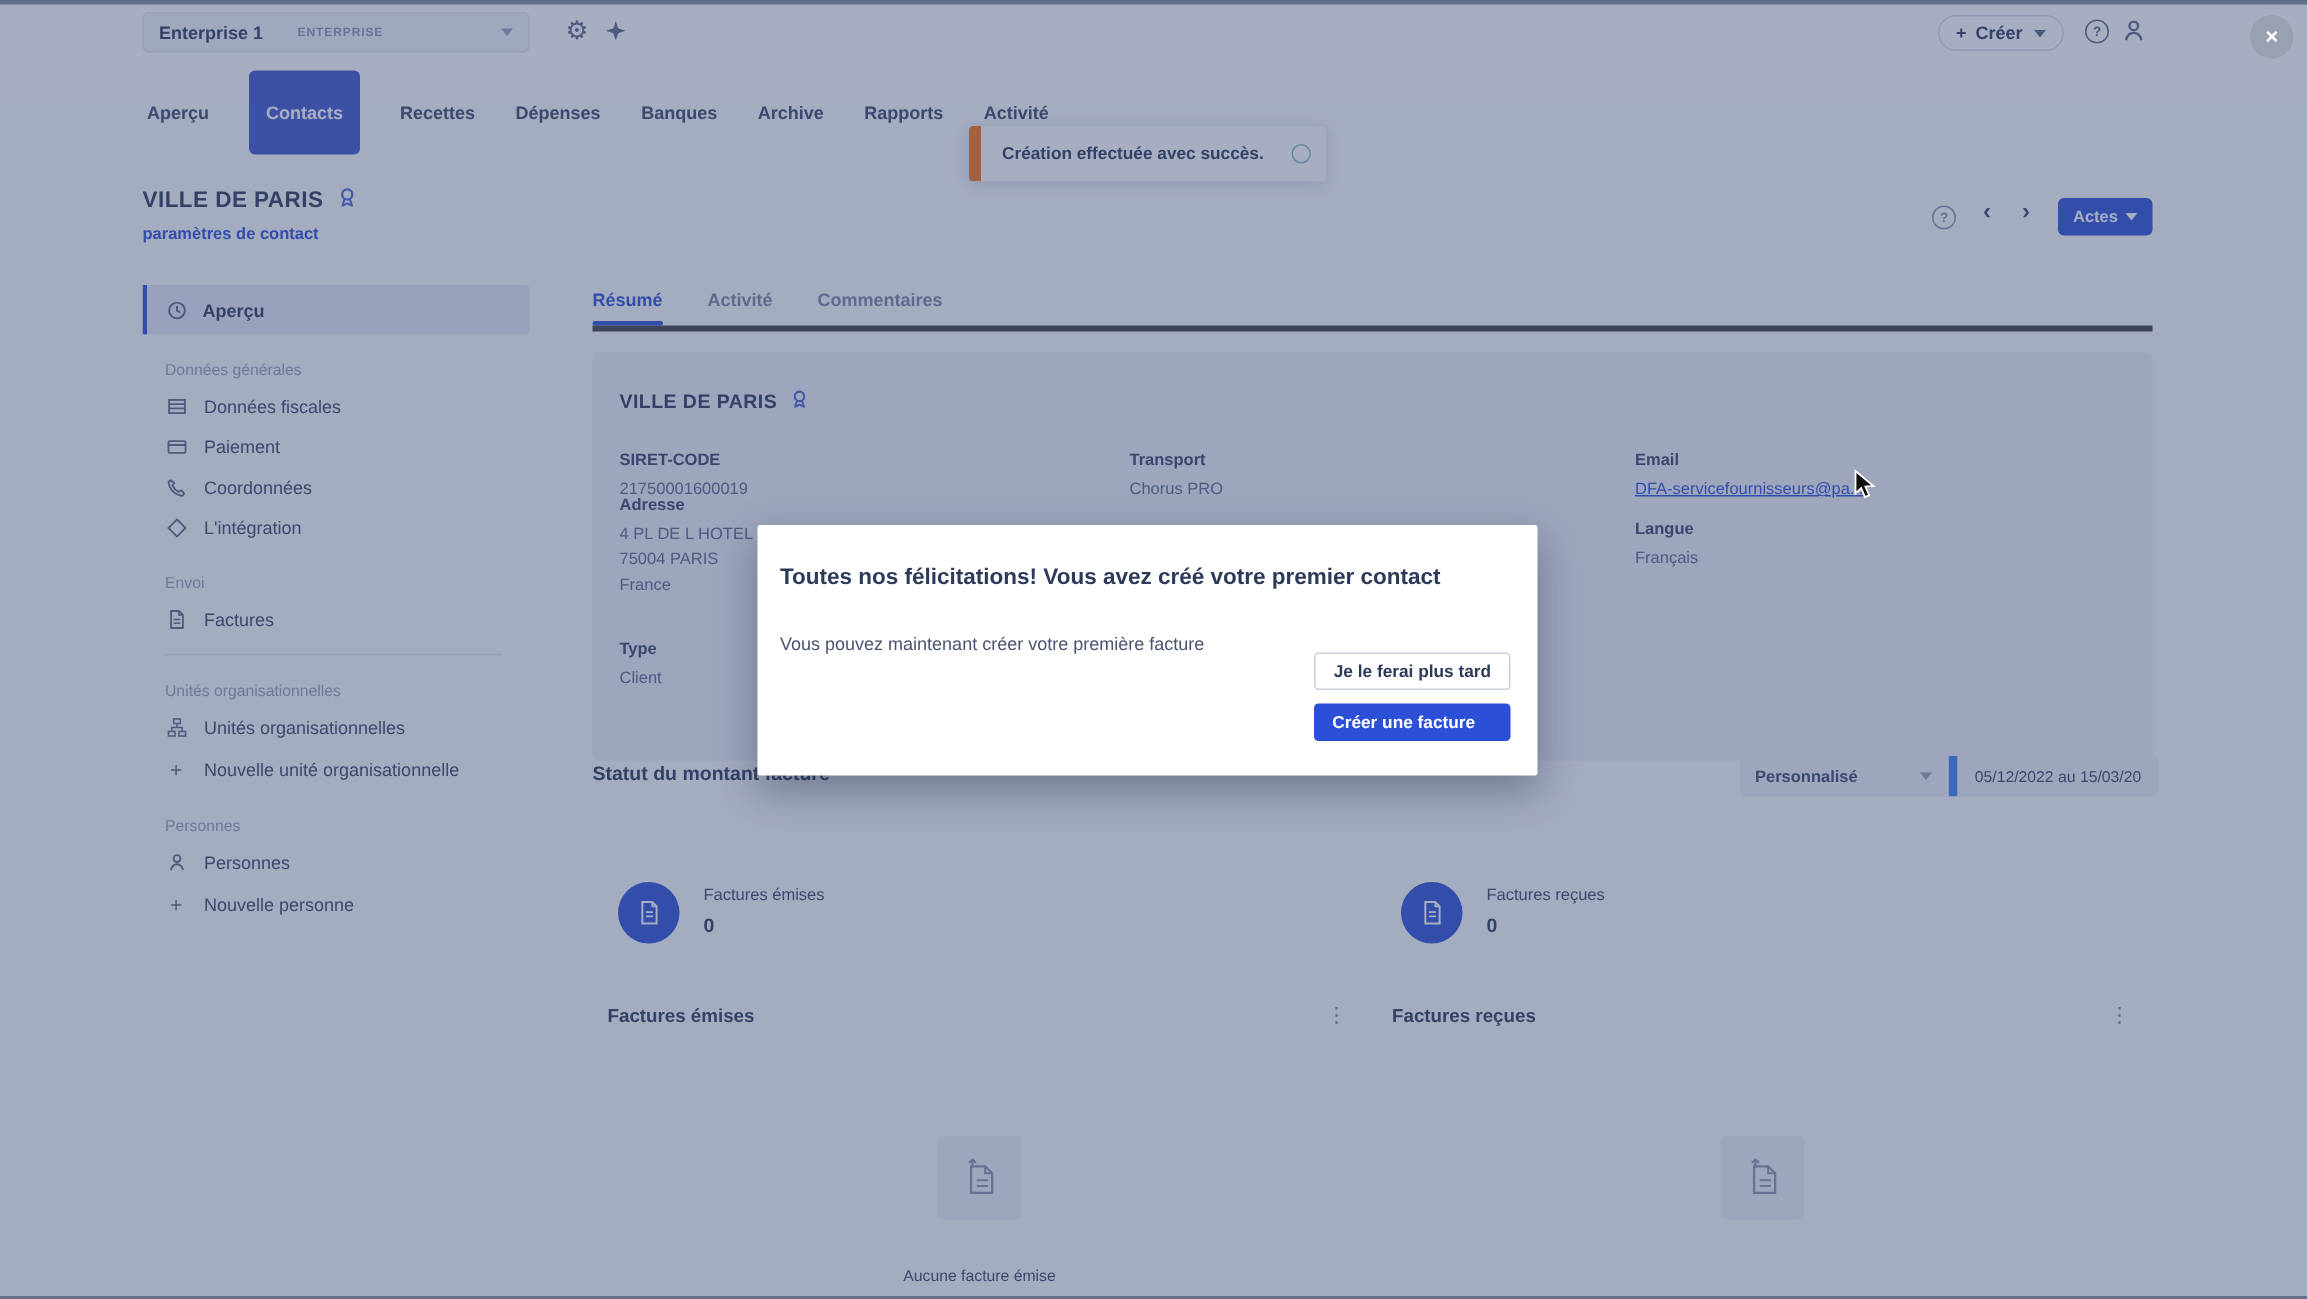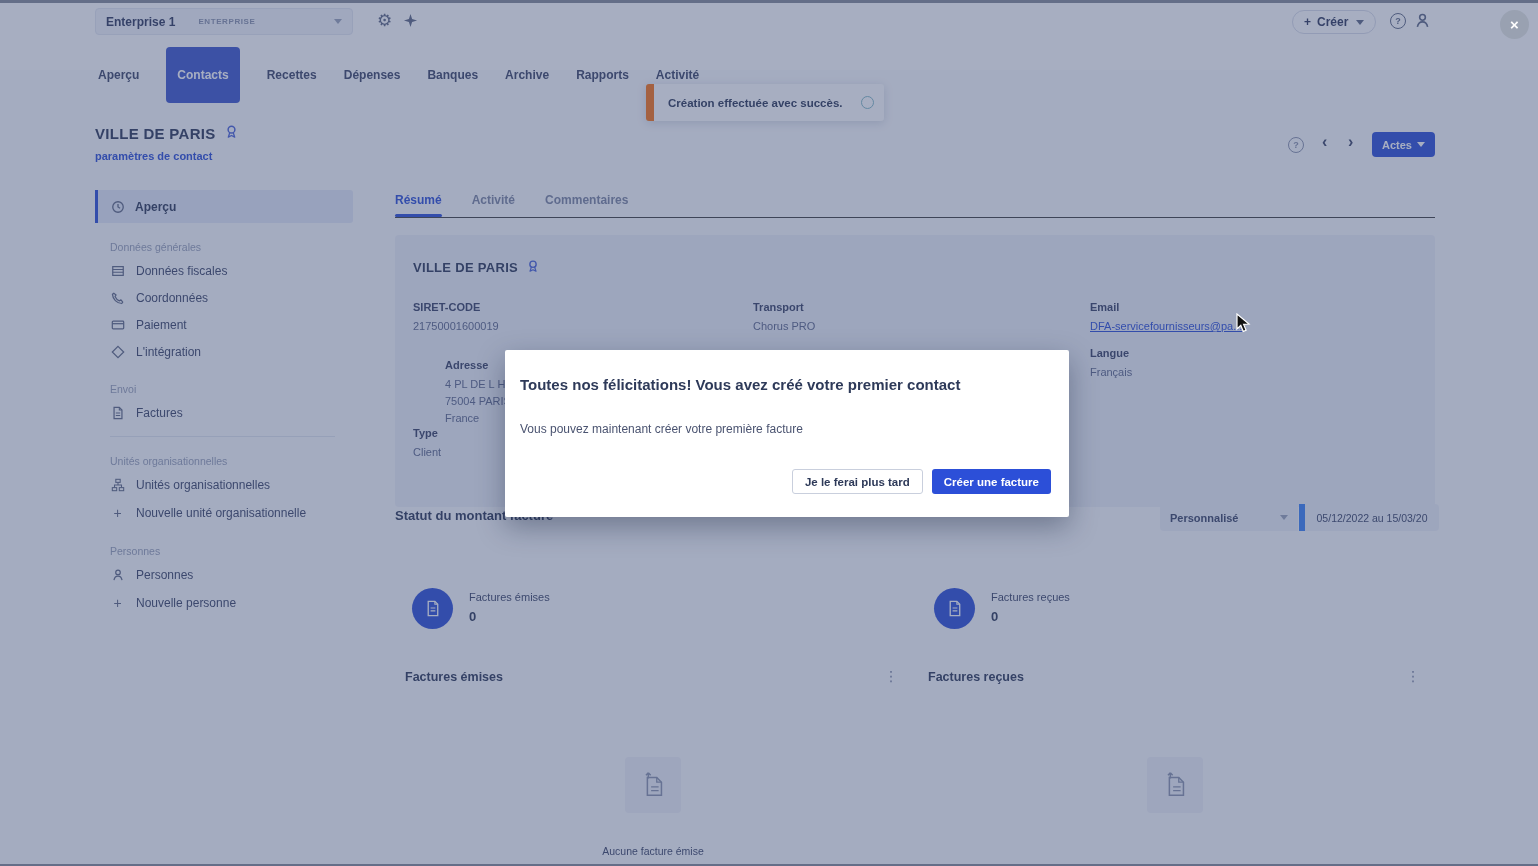--- a/index.html
+++ b/index.html
@@ -78,21 +78,21 @@
   .side-section { margin:18px 0 4px 15px; font-size:10.5px; color:#97a0b8; }
   .side-item {
     display:flex; align-items:center; gap:11px; padding:6.5px 0 6.5px 15px;
     font-size:12px; color:#3c4668; cursor:pointer;
   }
   .side-item .ic, .side-active .ic { color:#5f6985; display:flex; width:15px; justify-content:center; }
   .side-item .plus { font-size:14px; color:#5f6985; width:15px; text-align:center; }
   .side-div { border-top:1px solid #e1e5ef; margin:10px 0 0 15px; width:225px; }
   
   .tabs2 {
-    position:absolute; left:395px; top:193px; width:1040px; border-bottom:1px solid #404040;
+    position:absolute; left:395px; top:193px; width:1040px; border-bottom:4px solid #404040;
     display:flex; gap:30px; padding-bottom:10px; font-size:12px; font-weight:bold; color:#7c86a2;
   }
   .tab2 { cursor:pointer; position:relative; display:inline-block; }
   .tab2.active { color:#2c4fd8; }
   .tab2.active::after { content:""; position:absolute; left:0; right:0; bottom:-10px; height:3px; background:#2c4fd8; border-radius:2px; }
   .panel { position:absolute; left:395px; top:235px; width:1040px; height:272px; background:#edf0f8; border-radius:4px; }
   .c-name { position:absolute; left:18px; top:24px; display:flex; align-items:center; gap:8px;
     font-size:13px; font-weight:bold; letter-spacing:.3px; color:#2e3a59; }
   .fld { position:absolute; font-size:11px; }
   .fld .lbl { font-weight:bold; color:#3a4366; margin-bottom:5px; }
@@ -116,26 +116,26 @@
   .sec-h { position:absolute; top:670px; font-size:12.5px; font-weight:bold; color:#2e3a59; }
   .kebab { position:absolute; top:668px; font-size:14px; color:#7c86a2; cursor:pointer; }
   .empty-box { position:absolute; top:757px; width:56px; height:56px; background:#eef1f7; border-radius:4px;
     display:flex; align-items:center; justify-content:center; color:#8a93ad; }
   .empty-txt { position:absolute; top:845px; width:140px; text-align:center; font-size:10.5px; color:#3c4668; }
   
   .backdrop { position:absolute; inset:0; background:rgba(60,76,118,0.45); z-index:40; }
   .edge-top { position:absolute; top:0; left:0; right:0; height:3px; background:#646e88; z-index:45; }
   .edge-bottom { position:absolute; bottom:0; left:0; right:0; height:2px; background:#646e88; z-index:45; }
   .modal {
-    position:absolute; left:505px; top:350px; width:564px; height:167px; background:#fff;
+    position:absolute; left:505px; top:350px; width:520px; height:167px; background:#fff;
     border-radius:2px; box-shadow:0 10px 28px rgba(15,25,55,.35); z-index:50;
   }
   .m-title { position:absolute; left:15px; top:26px; right:15px; font-size:15px; font-weight:bold; color:#2e3a59; }
   .m-body  { position:absolute; left:15px; top:72px; font-size:12px; color:#4a5370; }
-  .m-actions { position:absolute; right:18px; bottom:23px; display:flex; gap:9px; }
+  .m-actions { position:absolute; right:18px; bottom:23px; display:flex; gap:9px;flex-direction:column; }
   .btn-secondary {
     height:25px; padding:0 12px; background:#fff; border:1px solid #c9cfdd; border-radius:3px;
     font-size:11.5px; font-weight:bold; color:#2e3a59; display:flex; align-items:center; cursor:pointer;
   }
   .btn-primary {
     height:25px; padding:0 12px; background:#2c4fd8; border:none; border-radius:3px;
     font-size:11.5px; font-weight:bold; color:#fff; display:flex; align-items:center; cursor:pointer;
   }
   .close-btn {
     position:absolute; left:1500px; top:10px; width:29px; height:29px; border-radius:50%;
@@ -225,33 +225,33 @@
         <svg width="14" height="14" viewBox="0 0 16 16">
             <rect x="2" y="3" width="12" height="10" fill="none" stroke="currentColor" stroke-width="1.4"></rect>
             <path d="M2 6.2h12M2 9.4h12" stroke="currentColor" stroke-width="1.2"></path>
           </svg>
       </span>
       <span>Données fiscales</span>
     </div>
     <div class="side-item">
       <span class="ic">
         <svg width="14" height="14" viewBox="0 0 16 16">
-            <path d="M3.2 2.5l2.6 2-1.2 1.9a9.4 9.4 0 004.9 4.9l1.9-1.2 2 2.6-1.1 1.6c-5.7-.4-10.3-5-10.7-10.7z" fill="none" stroke="currentColor" stroke-width="1.4" stroke-linejoin="round"></path>
-          </svg>
-      </span>
-      <span>Coordonnées</span>
-    </div>
-    <div class="side-item">
-      <span class="ic">
-        <svg width="14" height="14" viewBox="0 0 16 16">
             <rect x="1.5" y="3.5" width="13" height="9" rx="1" fill="none" stroke="currentColor" stroke-width="1.4"></rect>
             <path d="M1.5 6.5h13" stroke="currentColor" stroke-width="1.4"></path>
           </svg>
       </span>
       <span>Paiement</span>
+    </div>
+    <div class="side-item">
+      <span class="ic">
+        <svg width="14" height="14" viewBox="0 0 16 16">
+            <path d="M3.2 2.5l2.6 2-1.2 1.9a9.4 9.4 0 004.9 4.9l1.9-1.2 2 2.6-1.1 1.6c-5.7-.4-10.3-5-10.7-10.7z" fill="none" stroke="currentColor" stroke-width="1.4" stroke-linejoin="round"></path>
+          </svg>
+      </span>
+      <span>Coordonnées</span>
     </div>
     <div class="side-item">
       <span class="ic">
         <svg width="14" height="14" viewBox="0 0 16 16">
             <path d="M8 1.5L14.5 8 8 14.5 1.5 8z" fill="none" stroke="currentColor" stroke-width="1.4"></path>
           </svg>
       </span>
       <span>L'intégration</span>
     </div>
 
@@ -321,21 +321,21 @@
       <div class="val">21750001600019</div>
     </div>
     <div class="fld" style="left:358px; top:66px;">
       <div class="lbl">Transport</div>
       <div class="val">Chorus PRO</div>
     </div>
     <div class="fld" style="left:695px; top:66px;">
       <div class="lbl">Email</div>
       <div class="val link">DFA-servicefournisseurs@pa...</div>
     </div>
-    <div class="fld" style="left:18px; top:124px;margin-left:32px;">
+    <div class="fld" style="left:18px; top:96px;">
       <div class="lbl">Adresse</div>
       <div class="val">4 PL DE L HOTEL D</div>
       <div class="val">75004 PARIS</div>
       <div class="val">France</div>
     </div>
     <div class="fld" style="left:695px; top:112px;">
       <div class="lbl">Langue</div>
       <div class="val">Français</div>
     </div>
     <div class="fld" style="left:18px; top:192px;">

